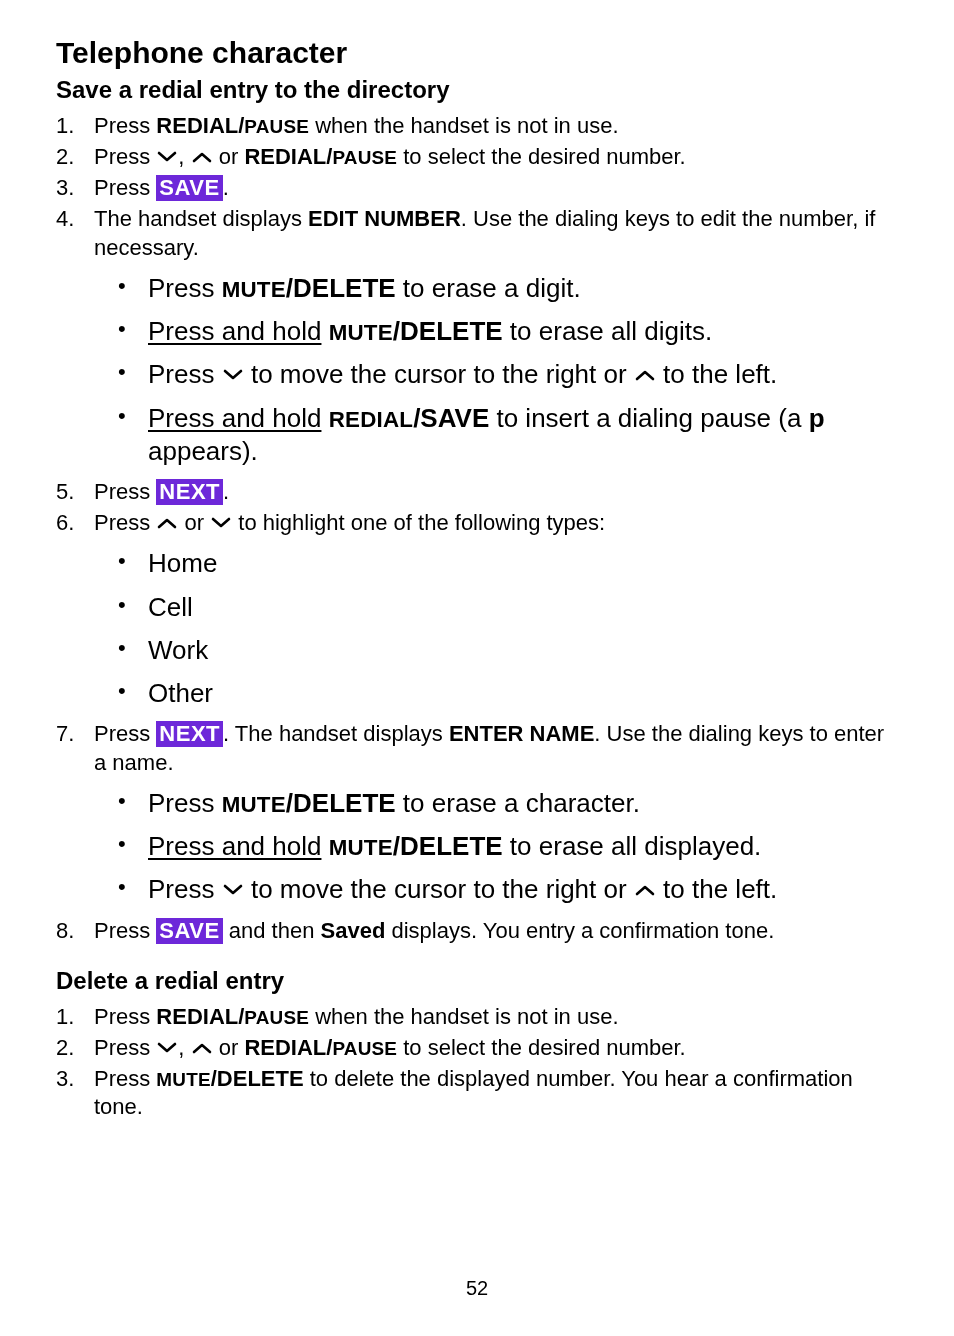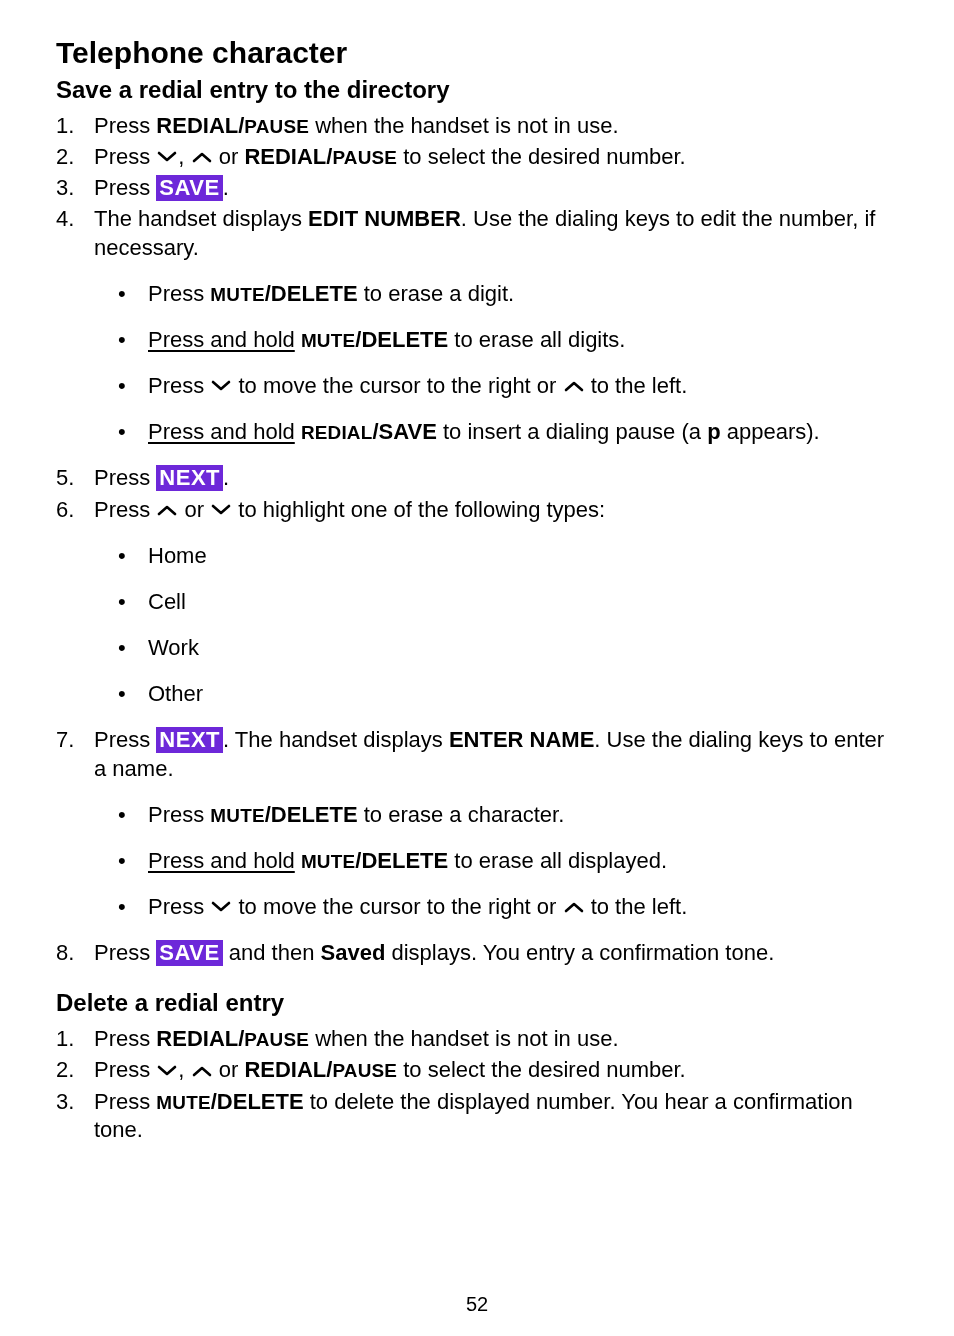--- a/index.html
+++ b/index.html
@@ -50,25 +50,25 @@
     left: 0;
     top: 0;
     font-size: 22px;
   }
   ul.sub {
     list-style: none;
     padding: 0;
     margin: 2px 0 2px 18px;
   }
   ul.sub > li {
-    font-size: 22px;
+    font-size: 26px;
     line-height: 1.28;
     padding-left: 36px;
     position: relative;
-    margin: 18px 0;
+    margin: 10px 0;
   }
   ul.sub > li::before {
     content: "\2022";
     position: absolute;
     left: 6px;
     top: 0;
     font-size: 22px;
   }
   .b { font-weight: 700; }
   .sc {
@@ -88,21 +88,21 @@
   .arrow-down, .arrow-up {
     display: inline-block;
     position: relative;
     top: -1px;
   }
   .arrow-down svg, .arrow-up svg {
     vertical-align: middle;
   }
   .page-num {
     position: absolute;
-    bottom: 20px;
+    bottom: 36px;
     width: 100%;
     left: 0;
     text-align: center;
     font-size: 20px;
   }
 </style>
 </head>
 <body>
 
 <div class="page">

